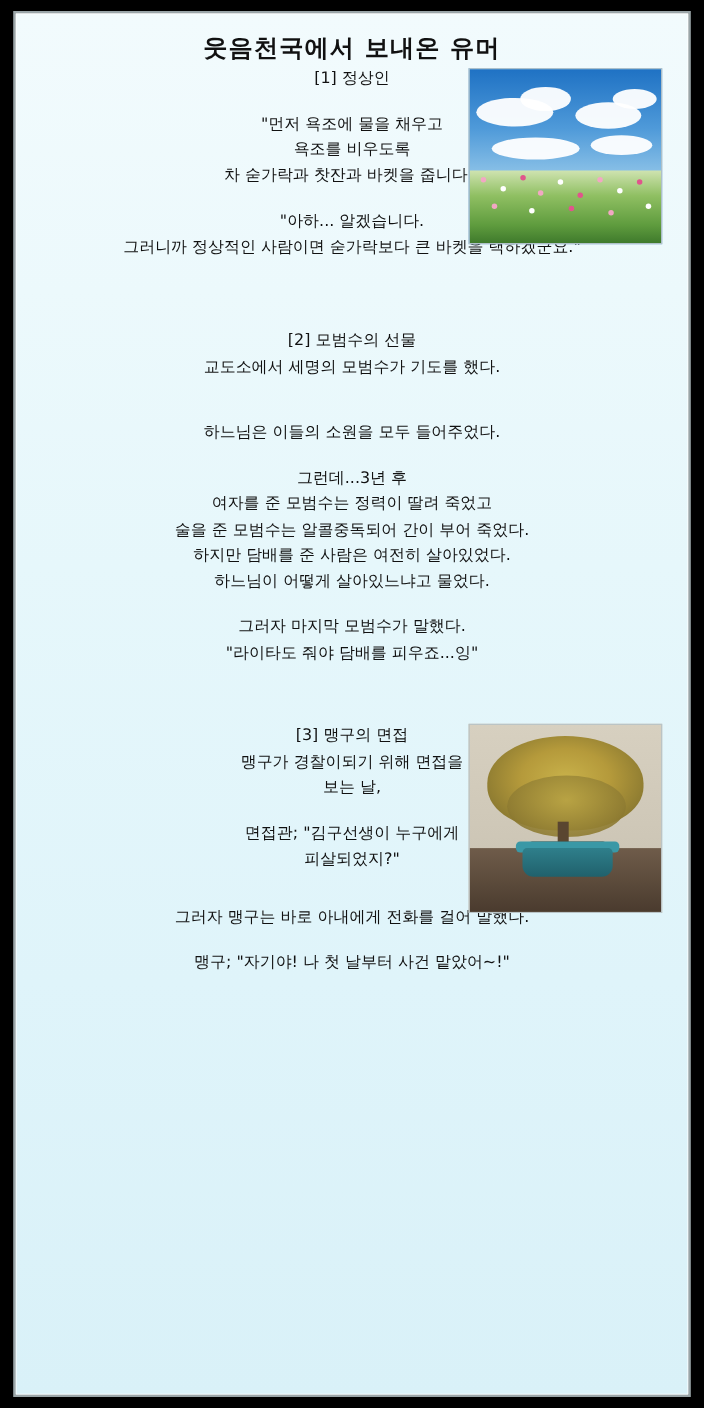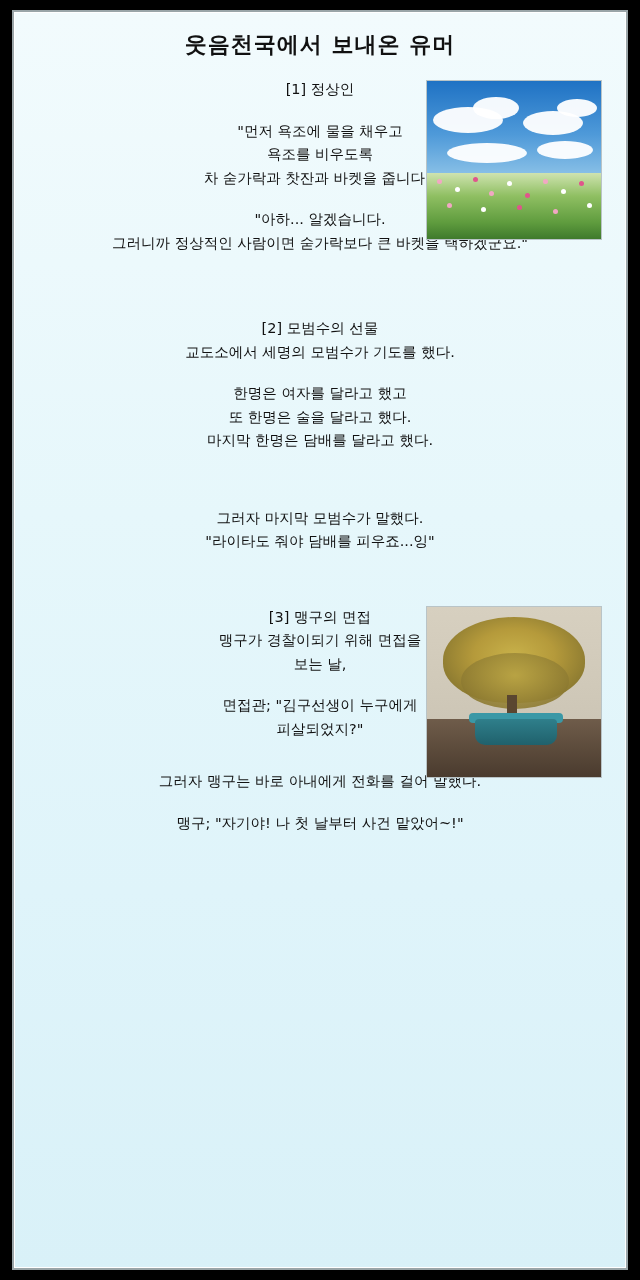--- a/index.html
+++ b/index.html
@@ -31,21 +31,21 @@
     box-shadow: inset 0 0 0 1px #ffffff;
     overflow: hidden;
     padding: 14px 18px 10px 18px;
   }
   .title {
     text-align: center;
     font-size: 22px;
     font-weight: bold;
     color: #111111;
     letter-spacing: 1px;
-    margin: 6px 0 20px 0;
+    margin: 6px 0 2px 0;
     line-height: 1.2;
   }
   .sec-head {
     text-align: center;
     font-size: 14.5px;
     color: #111111;
     line-height: 1.62;
   }
   .para {
     text-align: center;
@@ -218,25 +218,28 @@
       <div class="spacer-md"></div>
     </div>
 
     <div class="spacer-lg"></div>
     <div class="spacer-md"></div>
 
     <div>
       <div class="sec-head">[2] 모범수의 선물</div>
       <div class="para">교도소에서 세명의 모범수가 기도를 했다.</div>
       <div class="spacer-md"></div>
-      <div class="para">한명은 여자를 달라고 했고
-또 한명은 술을 달라고 했다.
-마지막 한명은 담배를 달라고 했다.</div>
-      <div class="spacer-md"></div>
-      <div class="spacer-md"></div>
+      <div class="spacer-md"></div>
+      <div class="para">하느님은 이들의 소원을 모두 들어주었다.</div>
+      <div class="spacer-md"></div>
+      <div class="para">그런데...3년 후
+여자를 준 모범수는 정력이 딸려 죽었고
+술을 준 모범수는 알콜중독되어 간이 부어 죽었다.
+하지만 담배를 준 사람은 여전히 살아있었다.
+하느님이 어떻게 살아있느냐고 물었다.</div>
       <div class="spacer-md"></div>
       <div class="para">그러자 마지막 모범수가 말했다.
 "라이타도 줘야 담배를 피우죠...잉"</div>
     </div>
 
     <div class="spacer-lg"></div>
     <div class="spacer-lg"></div>
 
     <div class="block3">
       <div class="photo2">

